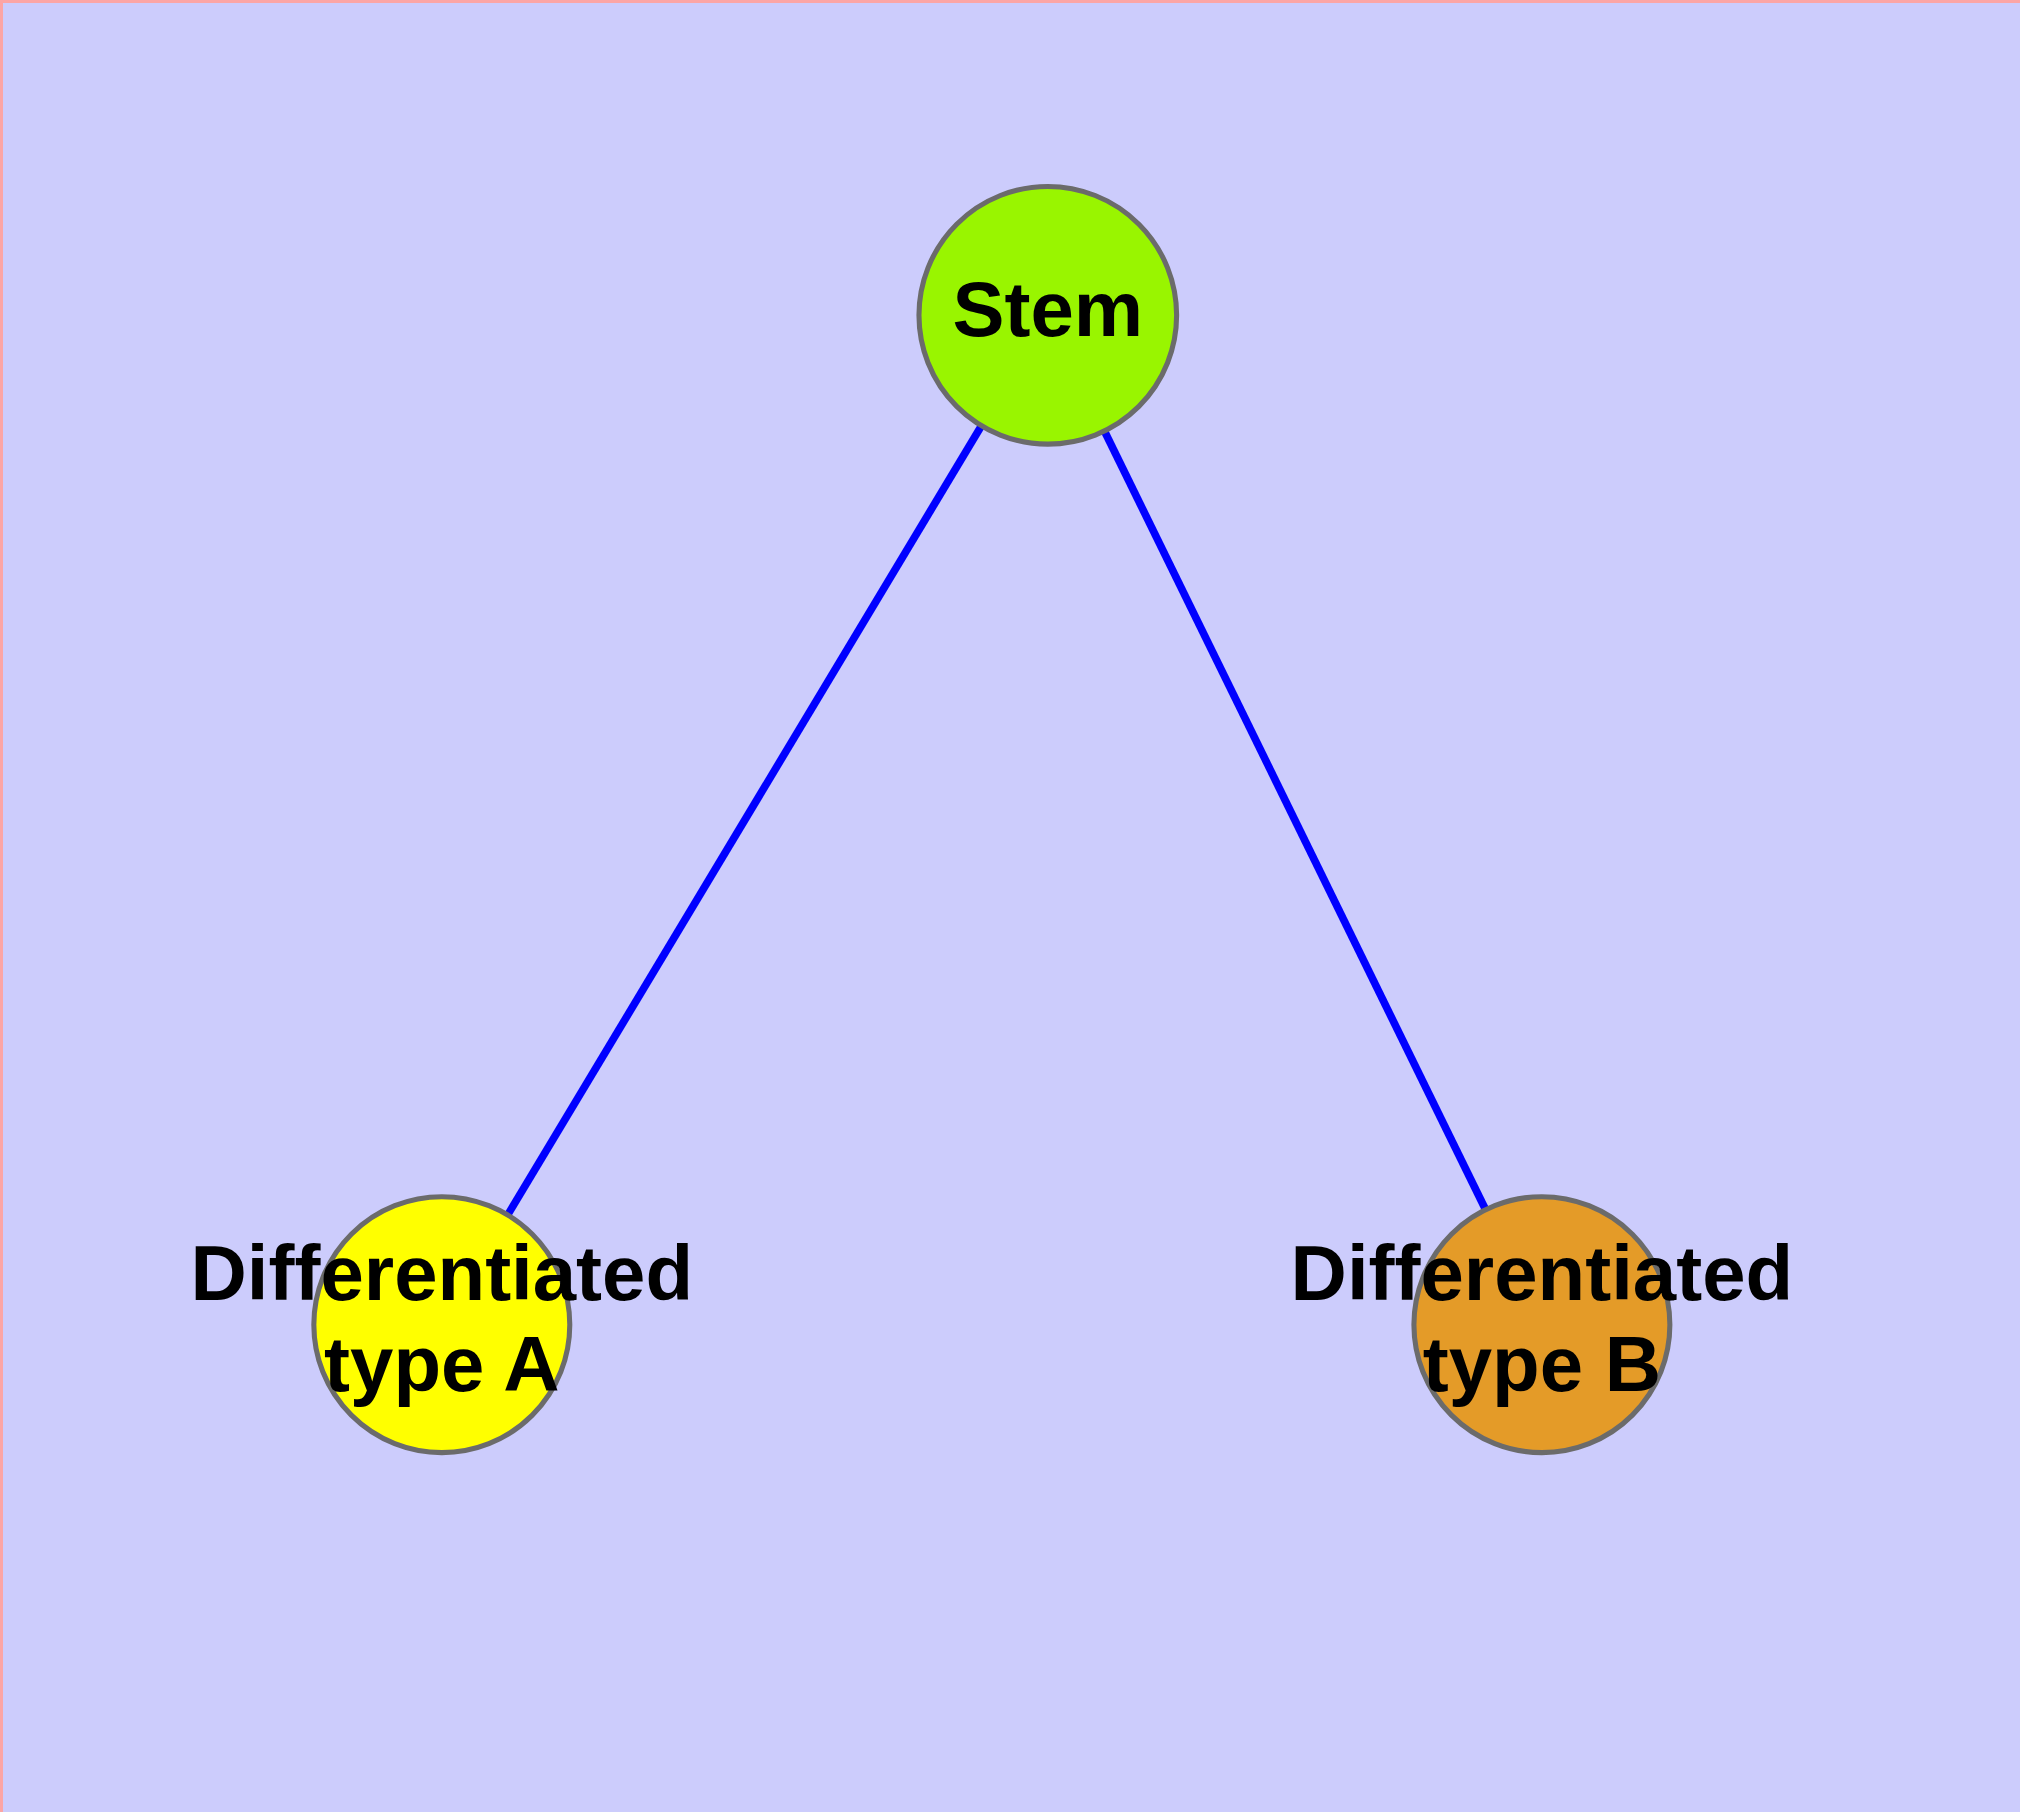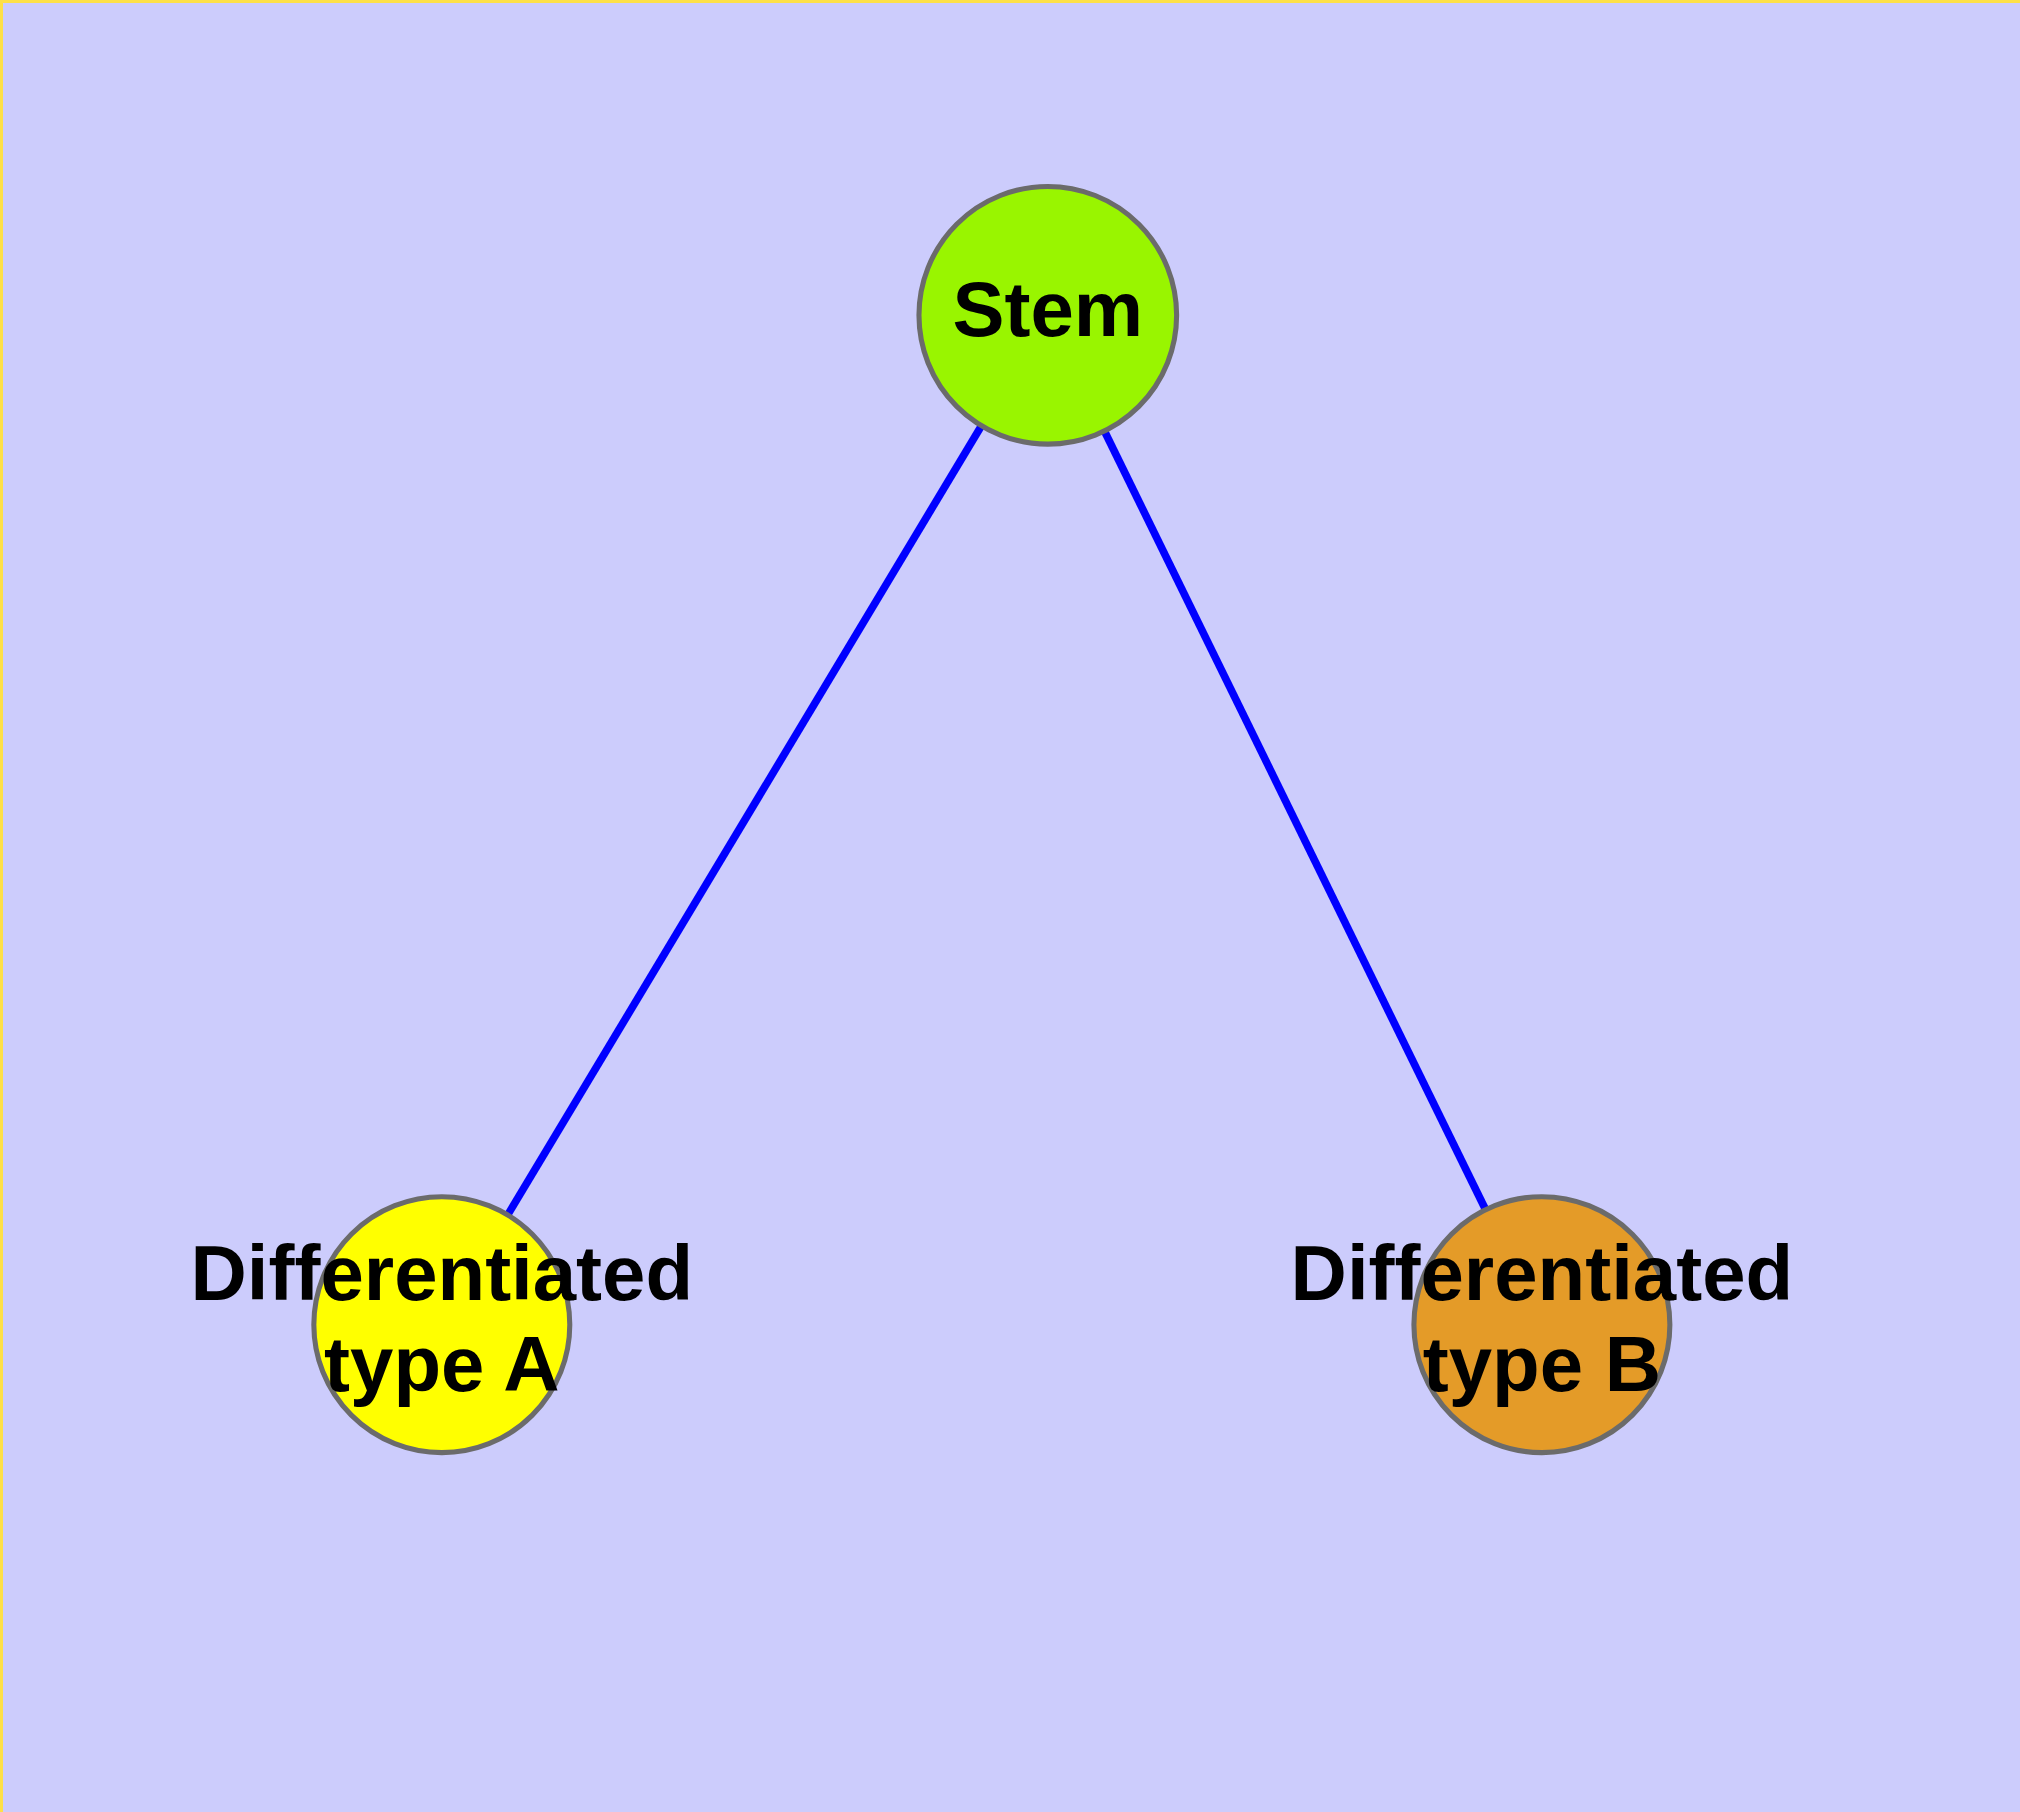--- a/index.html
+++ b/index.html
@@ -6,21 +6,21 @@
   html, body {
     margin: 0;
     padding: 0;
     background: #ffffff;
   }
   #canvas {
     position: relative;
     width: 2021px;
     height: 1812px;
     overflow: hidden;
-    background: #fde047;
+    background: #fca5a5;
     font-family: "Liberation Sans", "DejaVu Sans", sans-serif;
   }
   #plot-area {
     position: absolute;
     left: 3.4px;
     top: 3.4px;
     width: 2017px;
     height: 1809px;
     background: #ccccfc;
   }

